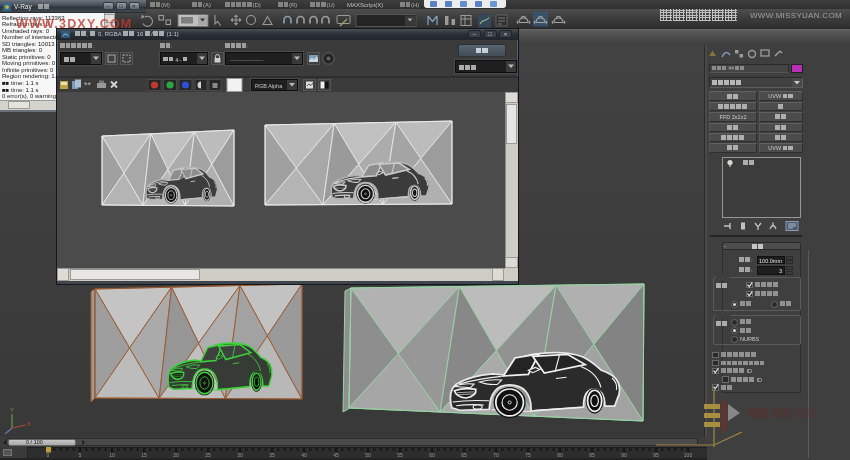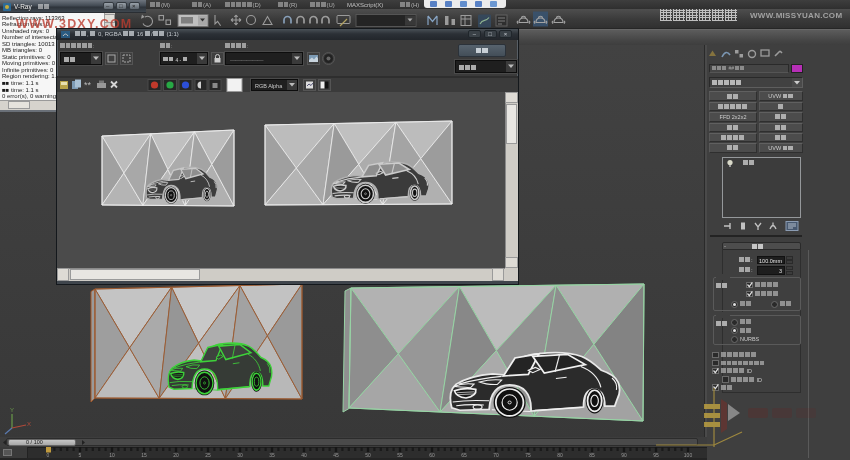--- a/index.html
+++ b/index.html
@@ -642,13 +642,13 @@
 <div style="position:absolute;left:505px;top:257px;width:13px;height:11px;background:#dedbd5;border:1px solid #9a9a9a;"></div>
 <div style="position:absolute;left:506px;top:104px;width:11px;height:40px;background:#e8e6e2;border:1px solid #9a9a9a;"></div>
 <div style="position:absolute;left:57px;top:268px;width:449px;height:13px;background:#cfccc6;border-top:1px solid #8a8a8a;"></div>
 <div style="position:absolute;left:57px;top:268px;width:12px;height:13px;background:#dedbd5;border:1px solid #9a9a9a;"></div>
 <div style="position:absolute;left:492px;top:268px;width:12px;height:13px;background:#dedbd5;border:1px solid #9a9a9a;"></div>
 <div style="position:absolute;left:70px;top:269px;width:130px;height:11px;background:#e8e6e2;border:1px solid #9a9a9a;"></div>
 <div style="position:absolute;left:505px;top:268px;width:13px;height:13px;background:#cfccc6;"></div>
 <div style="position:absolute;left:56px;top:281px;width:463px;height:4px;background:#3f454c;border:1px solid #14181c;border-top:none;"></div>
 <div style="position:absolute;left:16px;top:17.5px;font-size:12.5px;color:rgba(188,60,48,0.8);font-weight:bold;letter-spacing:1.2px;white-space:nowrap;line-height:1;">WWW.3DXY.COM</div>
 <div style="position:absolute;left:660px;top:8.5px;font-size:13px;color:#cccccc;font-weight:normal;letter-spacing:0;white-space:nowrap;line-height:1;"><i style="display:inline-block;width:12px;height:12px;margin-right:1px;opacity:0.88;background:repeating-linear-gradient(0deg,#d2d2d2 0 1px,transparent 1px 2.6px),repeating-linear-gradient(90deg,#d2d2d2 0 1px,transparent 1px 3.2px)"></i><i style="display:inline-block;width:12px;height:12px;margin-right:1px;opacity:0.88;background:repeating-linear-gradient(0deg,#d2d2d2 0 1px,transparent 1px 2.6px),repeating-linear-gradient(90deg,#d2d2d2 0 1px,transparent 1px 3.2px)"></i><i style="display:inline-block;width:12px;height:12px;margin-right:1px;opacity:0.88;background:repeating-linear-gradient(0deg,#d2d2d2 0 1px,transparent 1px 2.6px),repeating-linear-gradient(90deg,#d2d2d2 0 1px,transparent 1px 3.2px)"></i><i style="display:inline-block;width:12px;height:12px;margin-right:1px;opacity:0.88;background:repeating-linear-gradient(0deg,#d2d2d2 0 1px,transparent 1px 2.6px),repeating-linear-gradient(90deg,#d2d2d2 0 1px,transparent 1px 3.2px)"></i><i style="display:inline-block;width:12px;height:12px;margin-right:1px;opacity:0.88;background:repeating-linear-gradient(0deg,#d2d2d2 0 1px,transparent 1px 2.6px),repeating-linear-gradient(90deg,#d2d2d2 0 1px,transparent 1px 3.2px)"></i><i style="display:inline-block;width:12px;height:12px;margin-right:1px;opacity:0.88;background:repeating-linear-gradient(0deg,#d2d2d2 0 1px,transparent 1px 2.6px),repeating-linear-gradient(90deg,#d2d2d2 0 1px,transparent 1px 3.2px)"></i></div>
-<div style="position:absolute;left:750px;top:11.5px;font-size:8px;color:rgba(188,188,188,0.78);font-weight:bold;letter-spacing:0.3px;white-space:nowrap;line-height:1;">WWW.MISSYUAN.COM</div>
+<div style="position:absolute;left:750px;top:11.5px;font-size:8px;color:rgba(188,188,188,0.78);font-weight:normal;letter-spacing:0.3px;white-space:nowrap;line-height:1;">WWW.MISSYUAN.COM</div>
 </div>
 </body></html>

